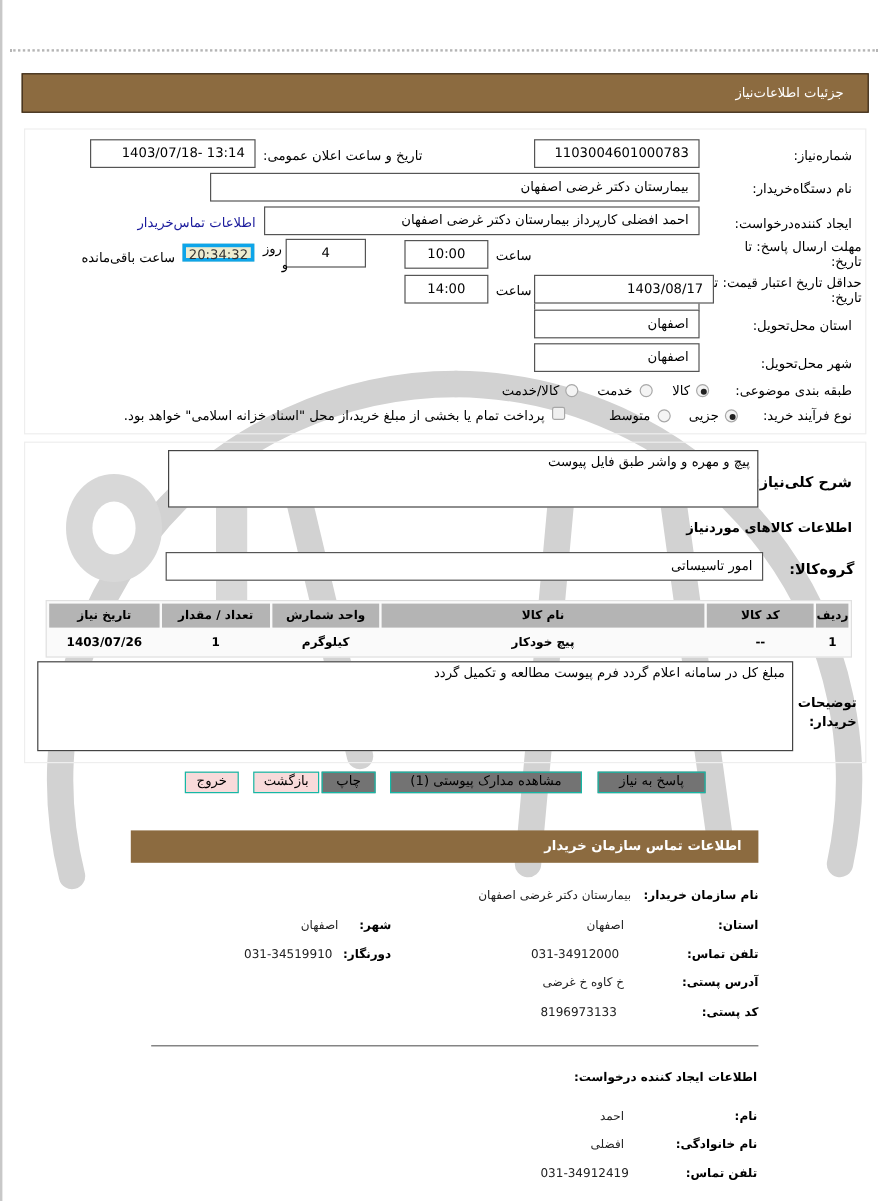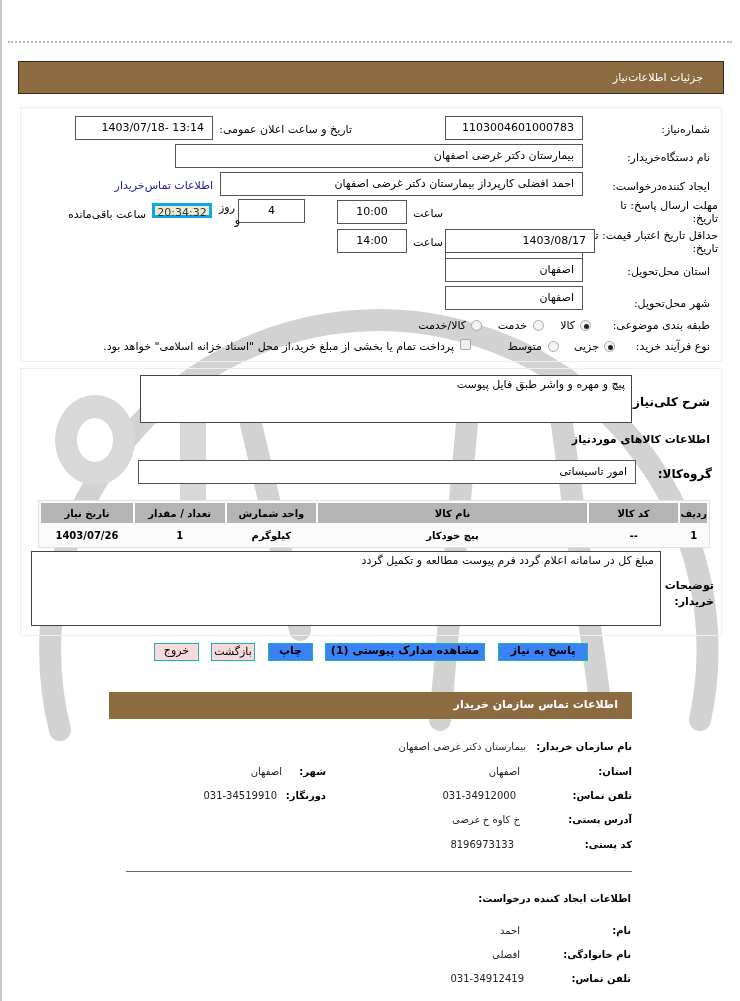--- a/index.html
+++ b/index.html
@@ -19,21 +19,21 @@
   .link { position: absolute; color: #1a1a9c; font-size: 11px; direction: rtl; white-space: nowrap; cursor: pointer; }
   .radio { position: absolute; width: 11px; height: 11px; border: 1px solid #a8a8a8; border-radius: 50%; background: #f4f4f4; }
   .radio.on::after { content: ""; position: absolute; left: 2.5px; top: 2.5px; width: 5px; height: 5px; border-radius: 50%; background: #222; }
   .checkbox { position: absolute; width: 11px; height: 11px; border: 1px solid #a8a8a8; background: #f0f0f0; border-radius: 2px; }
   .bold { font-weight: bold; }
   .textarea { position: absolute; border: 1px solid #444; background: #fff; font-size: 11px; direction: rtl; padding: 2px 6px; }
   table.items { position: absolute; left: 38px; top: 500px; width: 672px; border-collapse: separate; border-spacing: 2px; font-size: 10px; direction: rtl; z-index: 1; background: #fafafa; border: 1px solid #e0e0e0; }
   table.items th { background: #b4b4b4; color: #000; font-weight: bold; height: 20px; text-align: center; }
   table.items td { background: #fafafa; height: 20px; text-align: center; font-weight: bold; }
   .btn { position: absolute; height: 18px; border: 1px solid #14b8a6; font-size: 11px; text-align: center; line-height: 14px; direction: rtl; cursor: pointer; }
-  .btn.green { background: #3b82f6; font-weight: bold; }
+  .btn.green { background: #737373; }
   .btn.pink { background: #f8dada; }
   .contact-bar { position: absolute; left: 109px; top: 692px; width: 523px; height: 27px; background: #8c6b40; z-index: 1; }
   .contact-bar span { position: absolute; right: 14px; top: 6px; color: #fff; font-size: 11px; font-weight: bold; direction: rtl; }
   .c-lbl { position: absolute; font-size: 10px; font-weight: bold; direction: rtl; white-space: nowrap; }
   .c-val { position: absolute; font-size: 10px; color: #222; direction: rtl; white-space: nowrap; }
   .c-val.ltr { direction: ltr; }
   .hr { position: absolute; left: 126px; top: 871px; width: 506px; border-top: 1px solid #666; }
   .layer { position: absolute; z-index: 2; }
 </style>
 </head>
@@ -154,21 +154,21 @@
 
 <div class="layer" style="left:0; top:0; width:740px;">
   <span class="lbl bold" style="right:26px; top:578px; width:50px; white-space:normal; line-height:16px; text-align:right;">توضیحات خریدار:</span>
   <div class="textarea" style="left:31px; top:551px; width:630px; height:75px;">مبلغ کل در سامانه اعلام گردد فرم پیوست مطالعه و تکمیل گردد</div>
 </div>
 
 <div class="layer" style="left:0; top:0; width:740px;">
   <div class="btn green" style="left:498px; top:643px; width:90px;">پاسخ به نیاز</div>
   <div class="btn green" style="left:325px; top:643px; width:160px;">مشاهده مدارک پیوستی (1)</div>
   <div class="btn green" style="left:268px; top:643px; width:45px;">چاپ</div>
-  <div class="btn pink" style="left:211px; top:643px; width:44px;font-family:Liberation Serif, serif;">بازگشت</div>
+  <div class="btn pink" style="left:211px; top:643px; width:55px;">بازگشت</div>
   <div class="btn pink" style="left:154px; top:643px; width:45px;">خروج</div>
 </div>
 
 <div class="contact-bar">
   <span>اطلاعات تماس سازمان خریدار</span>
 </div>
 
 <div class="layer" style="left:0; top:0; width:740px;">
   <span class="c-lbl" style="right:108px; top:741px;">نام سازمان خریدار:</span>
   <span class="c-val" style="right:214px; top:741px;">بیمارستان دکتر غرضی اصفهان</span>

